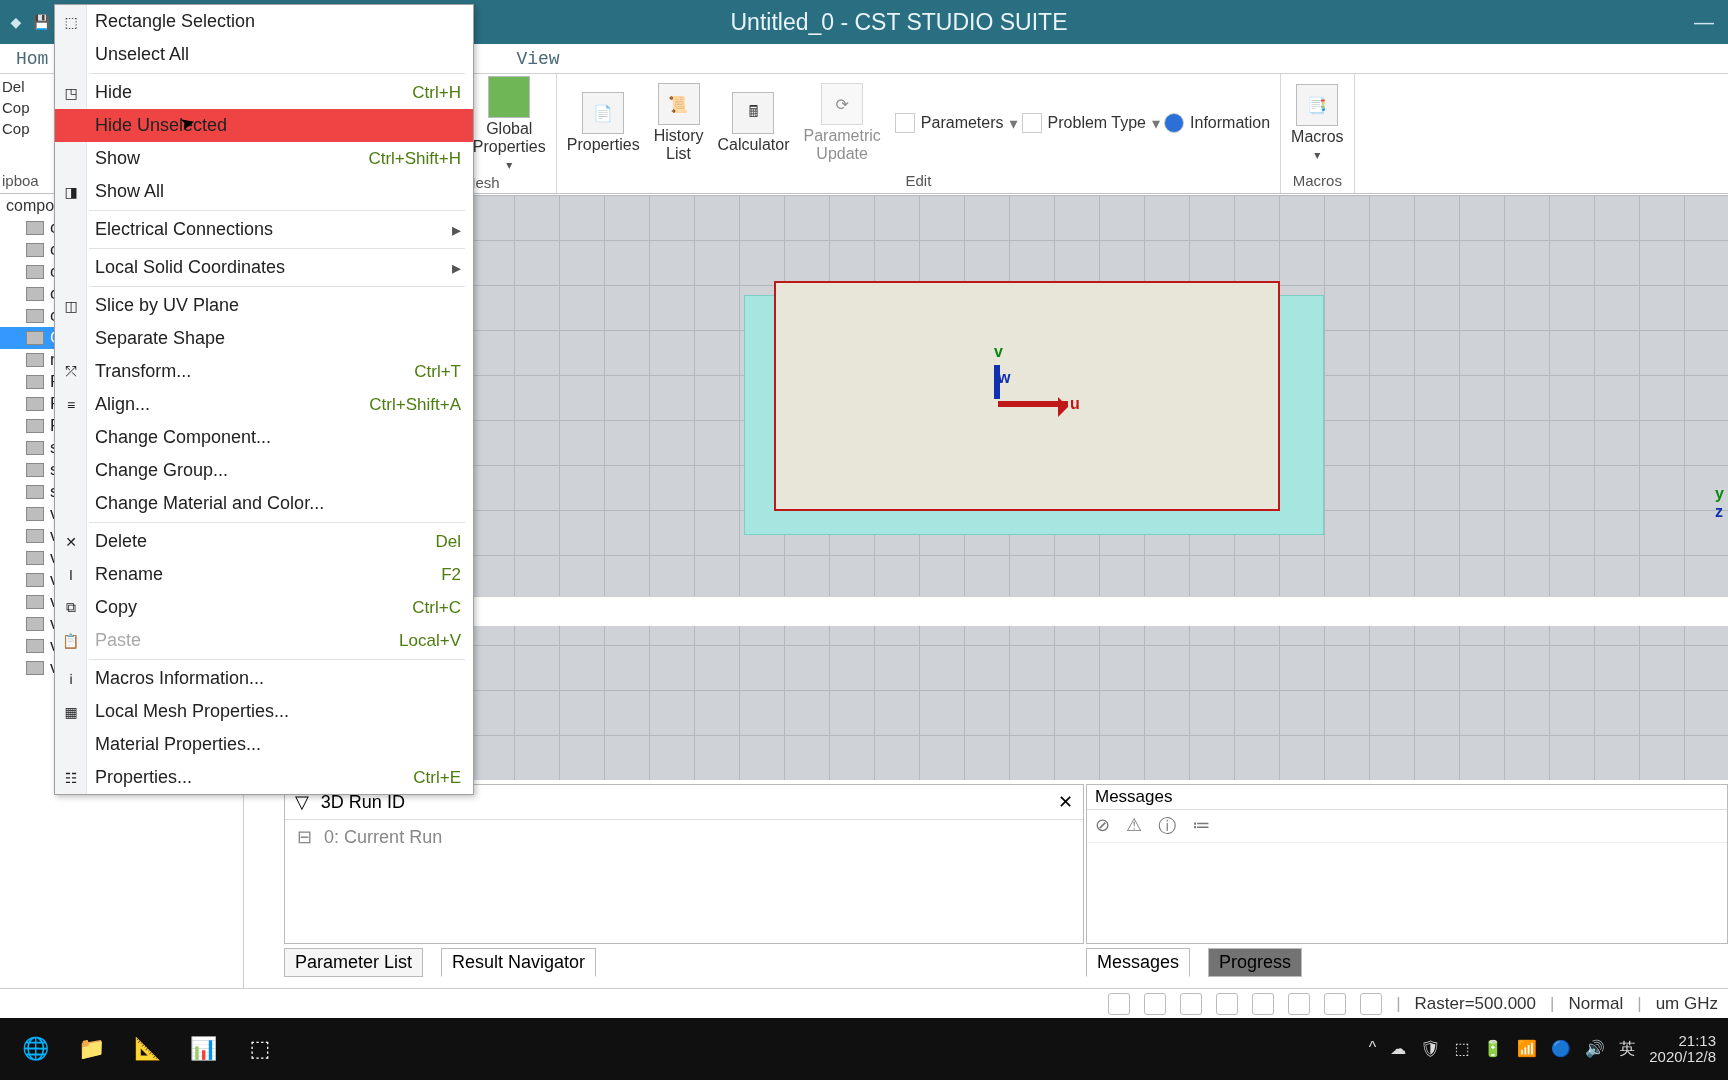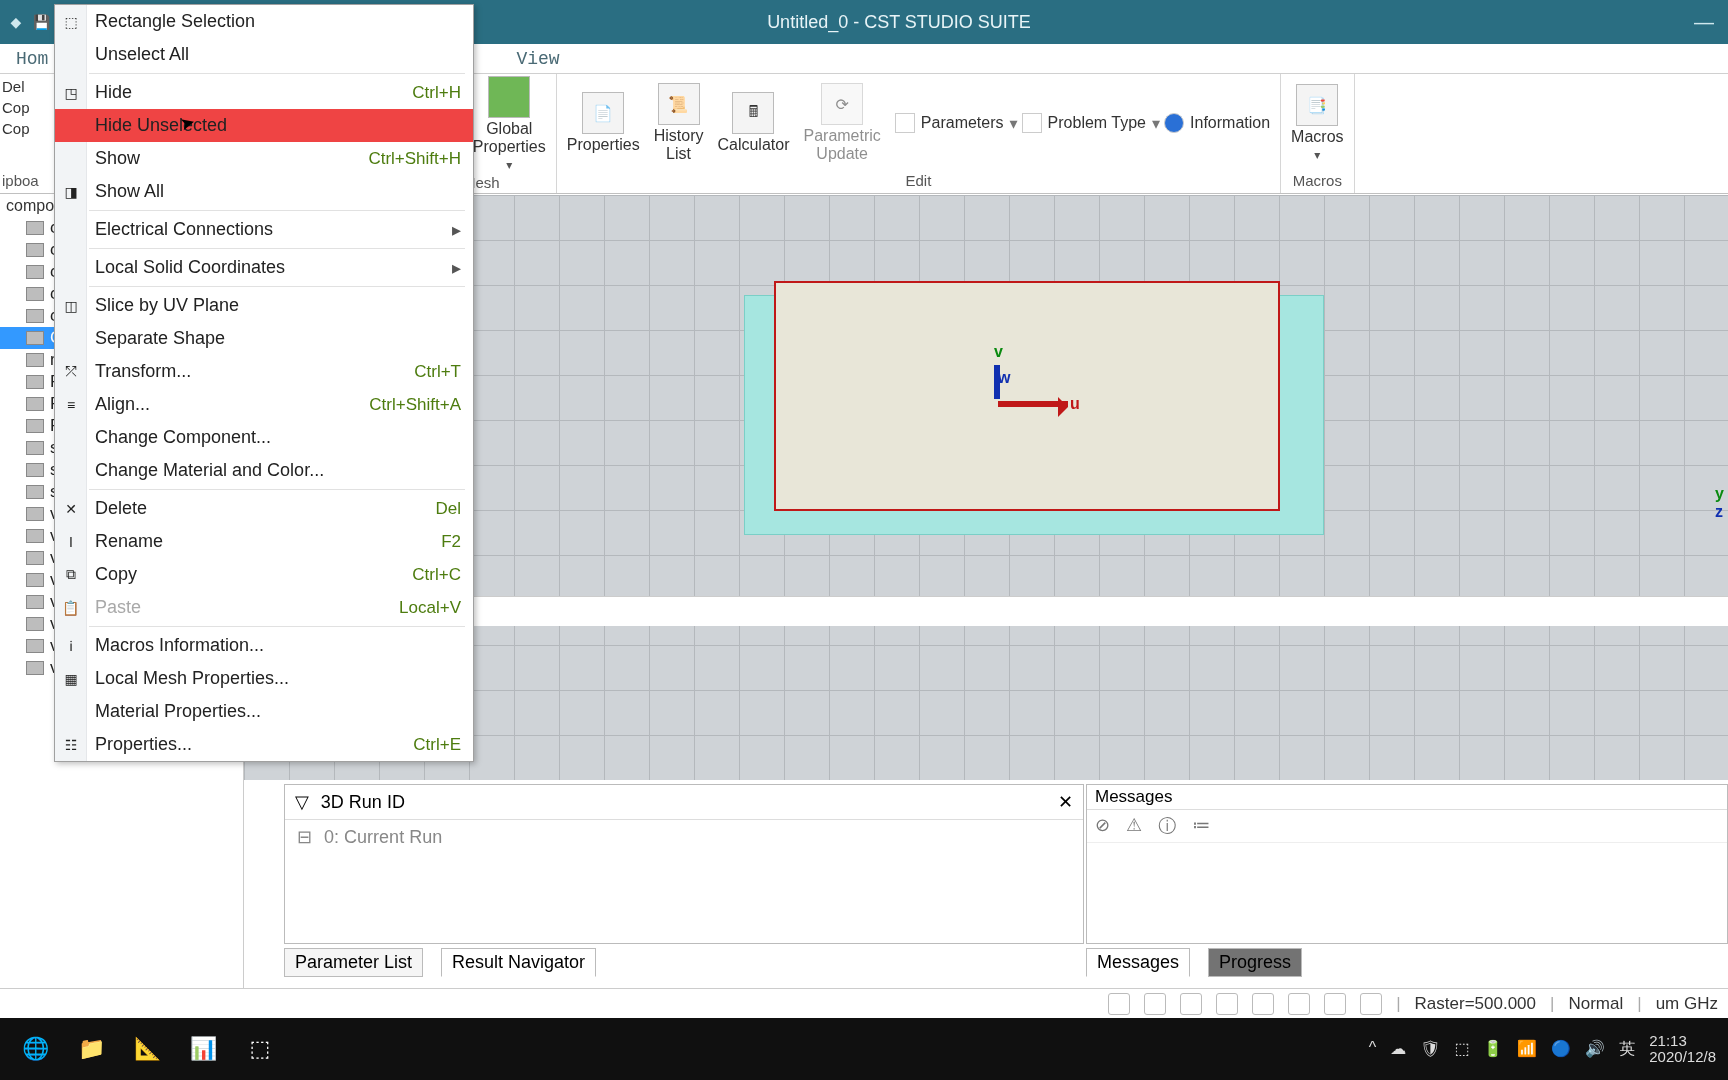--- a/index.html
+++ b/index.html
@@ -2,21 +2,21 @@
 <html><head>
 <meta charset="utf-8">
 <style>
 * { box-sizing: border-box; margin: 0; padding: 0; font-family: "Segoe UI", Tahoma, sans-serif; }
 body { width: 1728px; height: 1080px; overflow: hidden; background: #fff; position: relative; }
 
 
 .titlebar { height: 44px; background: #2a6e82; color: #fff; display: flex; align-items: center; }
 .titlebar .qat { display: flex; align-items: center; gap: 6px; padding-left: 6px; }
 .titlebar .qat span { width: 20px; height: 20px; display: inline-flex; align-items: center; justify-content: center; font-size: 14px; color: #cfe8ee; }
-.titlebar .title-text { flex: 1; text-align: center; font-size: 18px; color: #e8f4f7; }
+.titlebar .title-text { flex: 1; text-align: center; font-size: 23px; color: #e8f4f7; }
 .titlebar .win-controls { display: flex; gap: 20px; padding-right: 14px; font-size: 20px; color: #cfe8ee; }
 
 
 .tabs-row { height: 30px; background: #fff; display: flex; align-items: flex-end; border-bottom: 1px solid #d0d0d0; gap: 28px; padding-left: 16px; color: #4a6a75; font-size: 18px; }
 .tabs-row span { padding-bottom: 4px; font-family: Liberation Mono, monospace; }
 
 
 .ribbon { height: 120px; background: #fff; border-bottom: 1px solid #c0c0c0; display: flex; align-items: stretch; }
 .ribbon .left-hidden { width: 54px; border-right: 0; display: flex; flex-direction: column; justify-content: flex-start; gap: 4px; padding: 4px 2px; font-size: 15px; color: #333; }
 .group { display: flex; flex-direction: column; align-items: center; padding: 2px 10px; border-right: 1px solid #d6d6d6; }
@@ -85,21 +85,21 @@
 
 
 .statusbar { position: absolute; left: 0; right: 0; bottom: 62px; height: 30px; background: #fff; border-top: 1px solid #ccc; display: flex; align-items: center; justify-content: flex-end; gap: 14px; padding: 0 10px; font-size: 17px; color: #333; }
 .statusbar .ic { width: 22px; height: 22px; border: 1px solid #bbb; border-radius: 3px; }
 .sep { color: #aaa; }
 
 
 .taskbar { position: absolute; left: 0; right: 0; bottom: 0; height: 62px; background: #101010; display: flex; align-items: center; padding: 0 8px; color: #fff; }
 .taskbar .app { width: 56px; height: 48px; display: flex; align-items: center; justify-content: center; font-size: 22px; }
 .taskbar .tray { margin-left: auto; display: flex; align-items: center; gap: 14px; font-size: 16px; color: #ddd; }
-.taskbar .clock { display: flex; flex-direction: column; align-items: flex-start; line-height: 1.1; font-size: 15px; padding-right: 4px; }
+.taskbar .clock { display: flex; flex-direction: column; align-items: flex-end; line-height: 1.1; font-size: 15px; padding-right: 4px; }
 
 .cursor-arrow { position:absolute; left:180px; top:112px; z-index:60; font-size:18px; color:#000; transform: rotate(-15deg); }
 </style>
 </head>
 <body>
 
 <div class="titlebar">
   <div class="qat">
     <span>◆</span>
     <span>💾</span>
@@ -454,20 +454,23 @@
       </div>
       <div class="cm-item">
         <span class="mi">≡</span>
         <span>Align...</span>
         <span class="shortcut">Ctrl+Shift+A</span>
       </div>
       <div class="cm-item">
         <span>Change Component...</span>
       </div>
       <div class="cm-item">
+        <span>Change Group...</span>
+      </div>
+      <div class="cm-item">
         <span>Change Material and Color...</span>
       </div>
       <div class="cm-sep"></div>
       <div class="cm-item">
         <span class="mi">✕</span>
         <span>Delete</span>
         <span class="shortcut">Del</span>
       </div>
       <div class="cm-item">
         <span class="mi">I</span>

